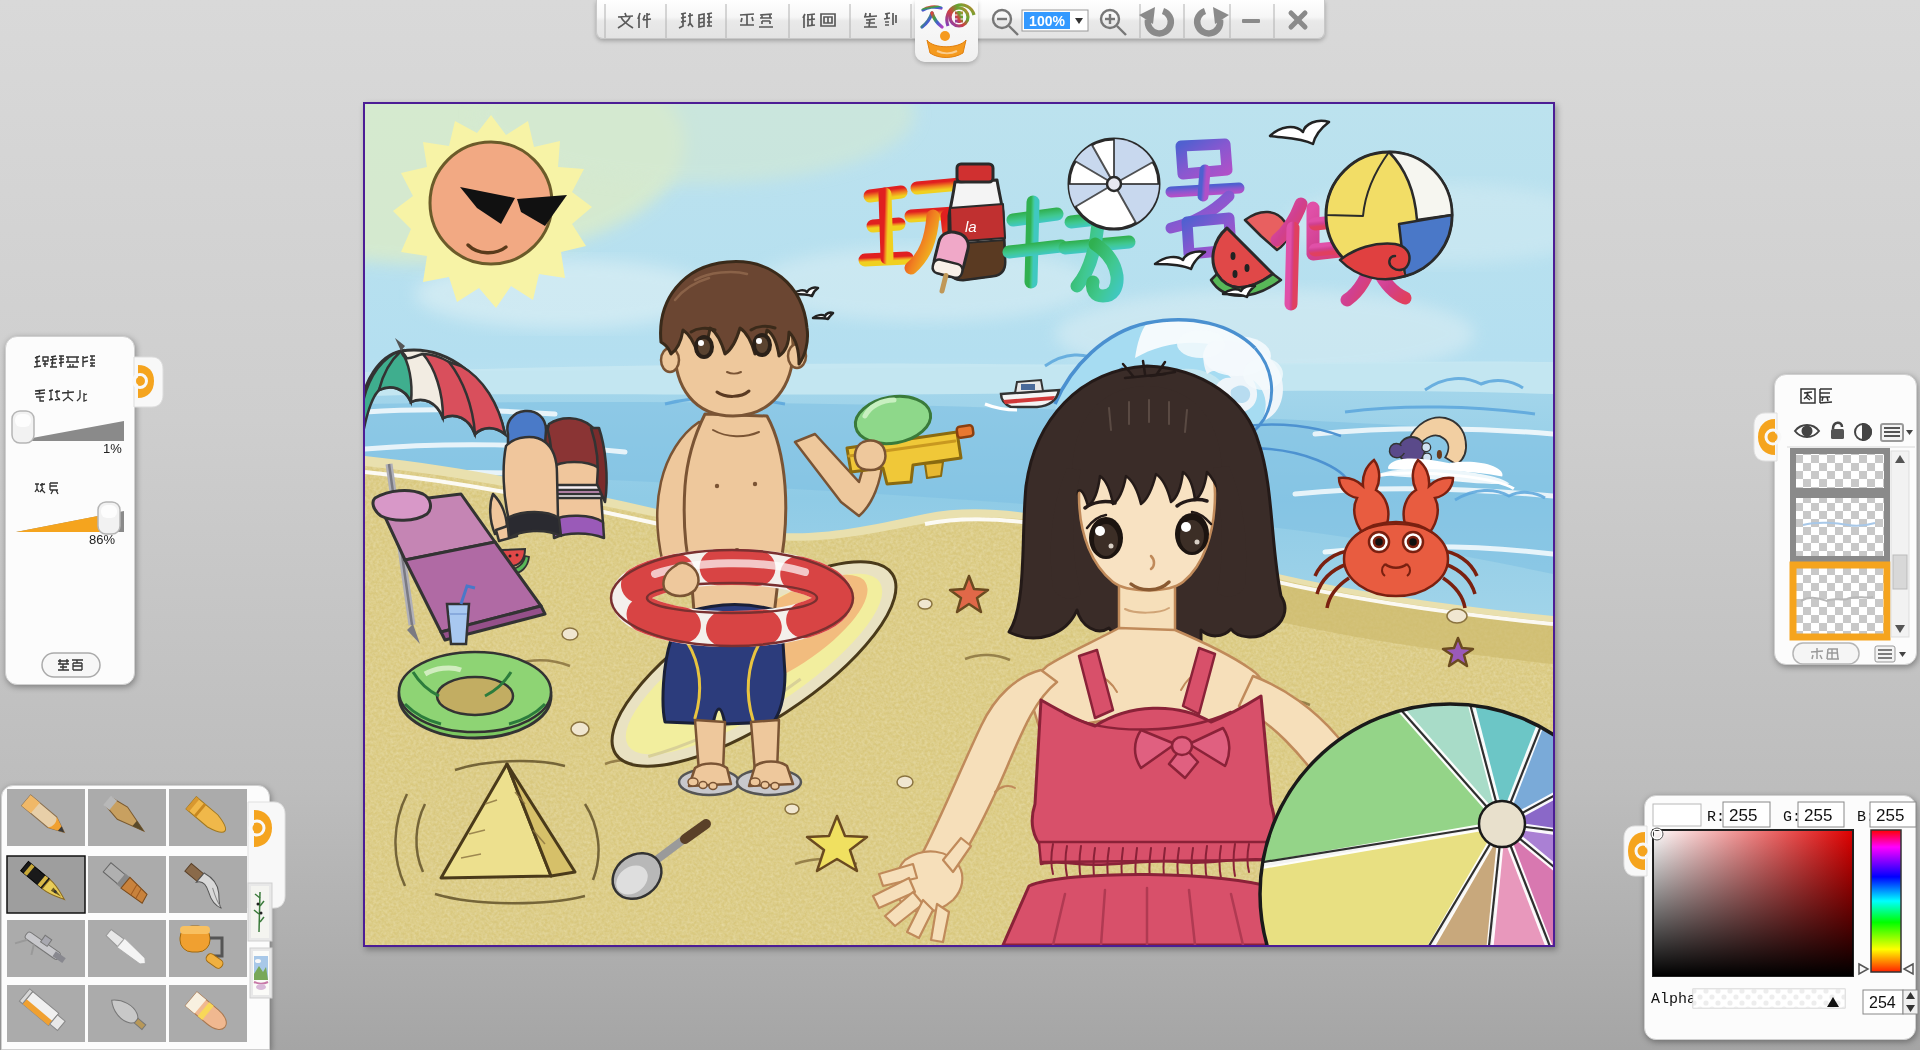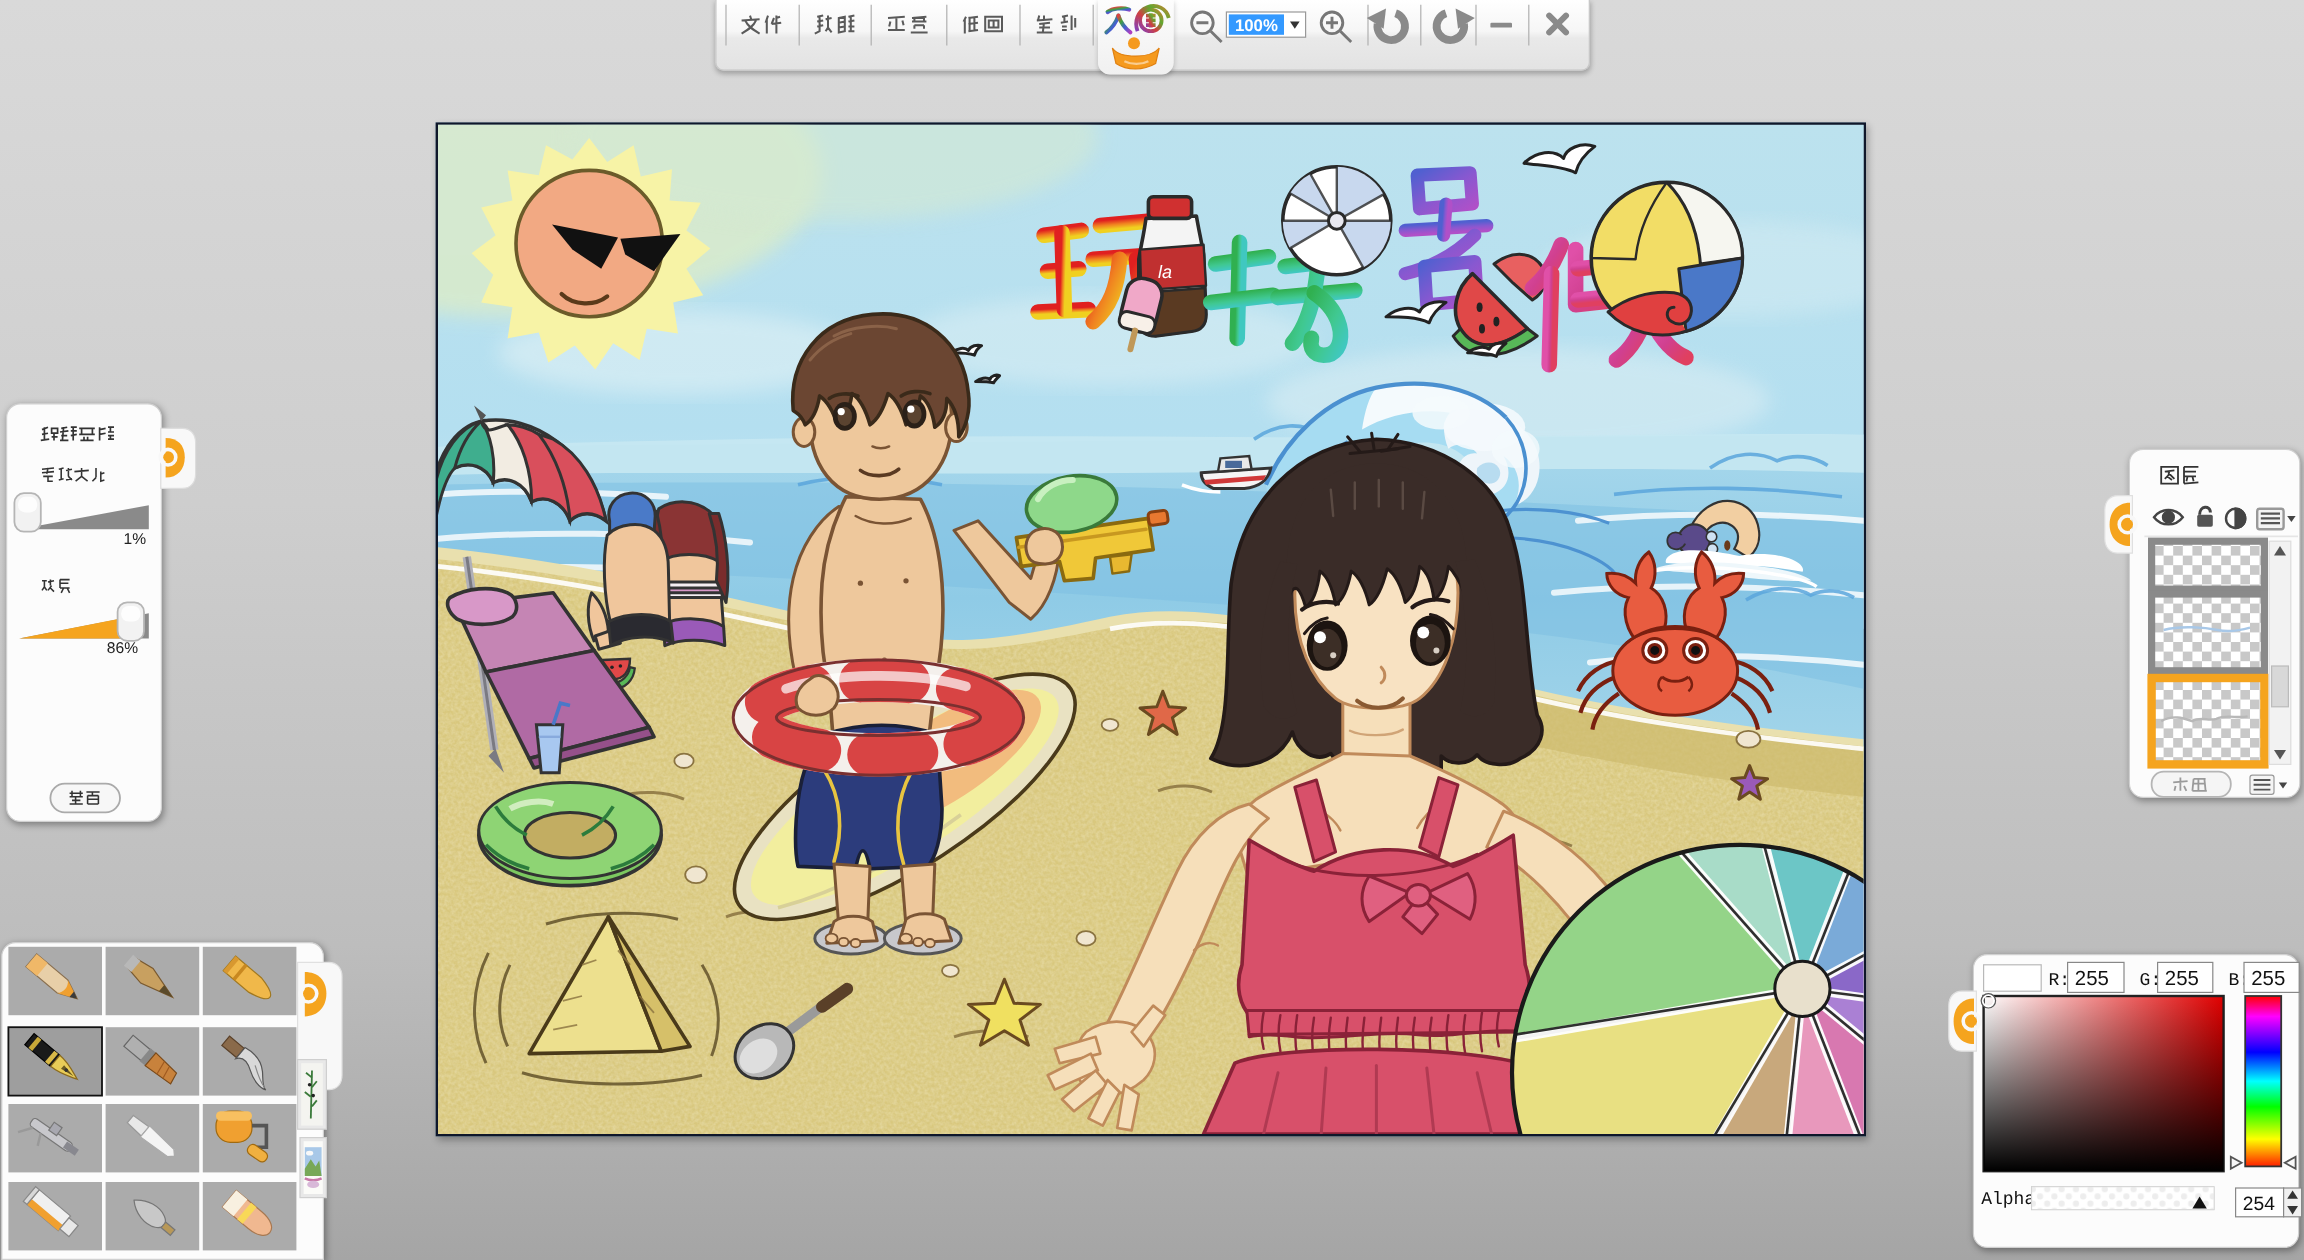--- a/index.html
+++ b/index.html
@@ -1,19 +1,19 @@
 <!DOCTYPE html>
 <html><head><meta charset="utf-8">
 <style>
 *{margin:0;padding:0;box-sizing:border-box}
 html,body{width:1920px;height:1050px;overflow:hidden;font-family:"Liberation Sans",sans-serif}
 body{background:linear-gradient(180deg,#d9d9d9 0%,#cecece 40%,#bdbdbd 75%,#a5a5a5 100%);position:relative}
-#toolbar{position:absolute;left:596px;top:0;width:729px;height:59px;background:linear-gradient(180deg,#ffffff 0%,#f6f6f6 45%,#e9e9e9 55%,#e3e3e3 100%);border:1px solid #c8c8c8;border-top:none;border-radius:0 0 7px 7px;box-shadow:0 2px 4px rgba(0,0,0,.25)}
+#toolbar{position:absolute;left:596px;top:0;width:729px;height:39px;background:linear-gradient(180deg,#ffffff 0%,#f6f6f6 45%,#e9e9e9 55%,#e3e3e3 100%);border:1px solid #c8c8c8;border-top:none;border-radius:0 0 7px 7px;box-shadow:0 2px 4px rgba(0,0,0,.25)}
 #logotab{position:absolute;left:915px;top:0px;width:63px;height:62px;background:linear-gradient(180deg,#fdfdfd,#f0f0f0);border-radius:0 0 10px 10px;box-shadow:0 2px 4px rgba(0,0,0,.2)}
-#canvas{position:absolute;left:363px;top:102px;width:1192px;height:845px;border:2px solid #0f172a;background:#bfe3f0;box-shadow:2px 3px 6px rgba(0,0,0,.3)}
+#canvas{position:absolute;left:363px;top:102px;width:1192px;height:845px;border:2px solid #4c1d95;background:#bfe3f0;box-shadow:2px 3px 6px rgba(0,0,0,.3)}
 #canvas svg{display:block}
 .panel{position:absolute;background:#fcfcfc;border:1px solid #d0d0d0;border-radius:12px;box-shadow:1px 2px 6px rgba(0,0,0,.35)}
 #pencil{left:5px;top:336px;width:130px;height:349px}
 #palette{left:1px;top:785px;width:269px;height:265px;border-radius:12px 12px 0 0}
 #layers{left:1774px;top:374px;width:143px;height:291px}
 #colors{left:1644px;top:795px;width:272px;height:245px}
 </style></head>
 <body>
 
 <div id="toolbar">

